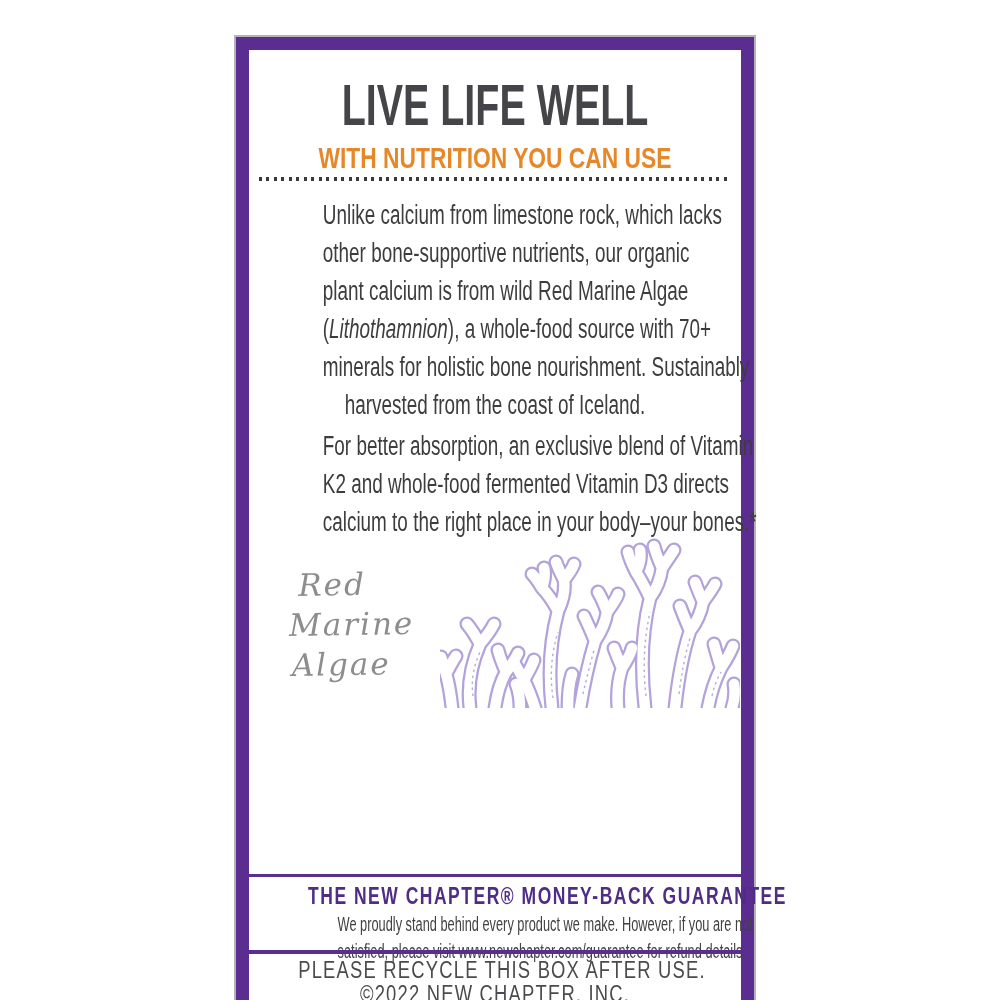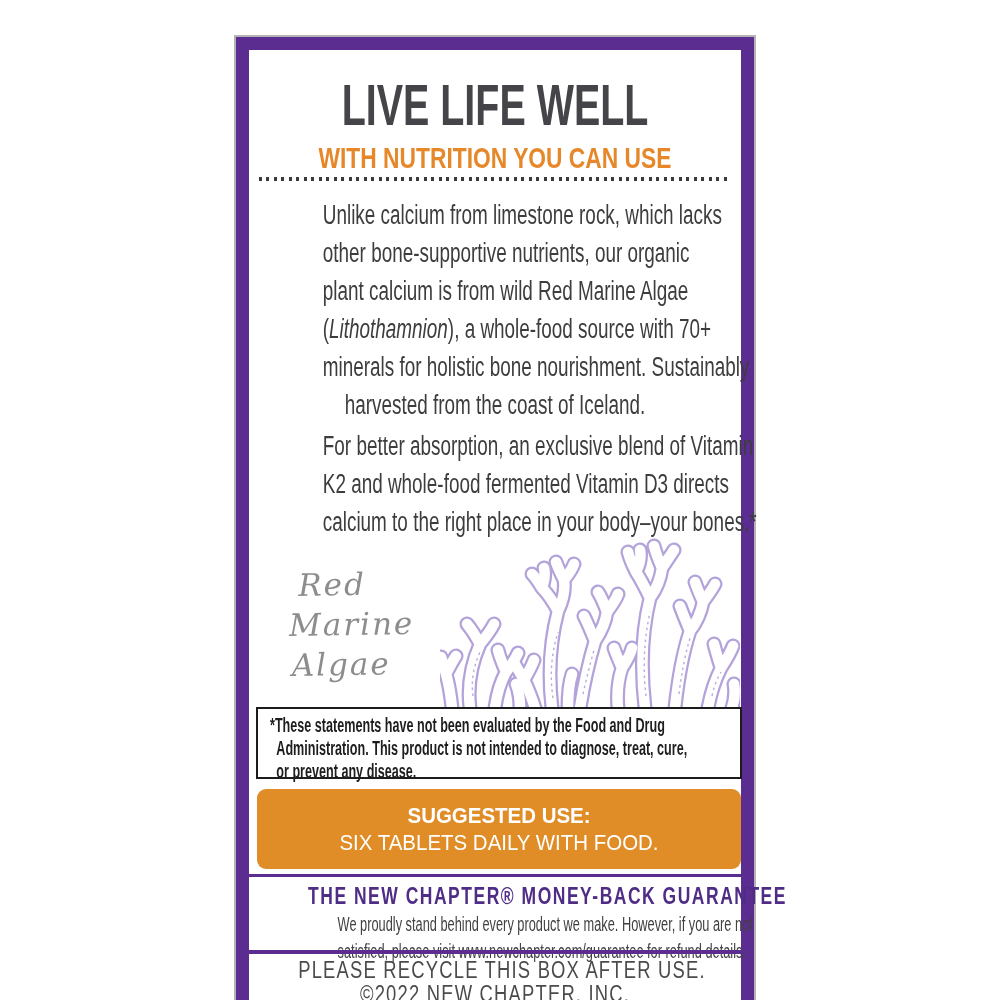--- a/index.html
+++ b/index.html
@@ -184,32 +184,21 @@
     <g fill="none" stroke="#b9aade" stroke-width="1.4" stroke-dasharray="2.5 3.5">
       <path d="M113,162 Q108,128 118,96"></path>
       <path d="M206,160 Q201,118 210,76"></path>
       <path d="M239,158 Q243,126 250,102"></path>
       <path d="M33,160 Q30,138 40,116"></path>
       <path d="M143,158 Q148,136 154,114"></path>
       <path d="M272,160 Q275,146 281,136"></path>
     </g>
   </svg>
 
-  <div class="fda-box">
-    <div class="fda-text">
-      <div class="line">*These statements have not been evaluated by the Food and Drug</div>
-      <div class="line indent">Administration. This product is not intended to diagnose, treat, cure,</div>
-      <div class="line indent">or prevent any disease.</div>
-    </div>
-  </div>
-
-  <div class="suggested-box">
-    <div class="suggested-title line">SUGGESTED USE:</div>
-    <div class="suggested-text line">SIX TABLETS DAILY WITH FOOD.</div>
-  </div>
+
 
   <div class="rule rule-top"></div>
 
   <div class="guarantee-title line">THE NEW CHAPTER® MONEY-BACK GUARANTEE</div>
   <div class="guarantee-body">
     <div class="line">We proudly stand behind every product we make. However, if you are not</div>
     <div class="line">satisfied, please visit www.newchapter.com/guarantee for refund details.</div>
   </div>
 
   <div class="rule rule-bottom"></div>

